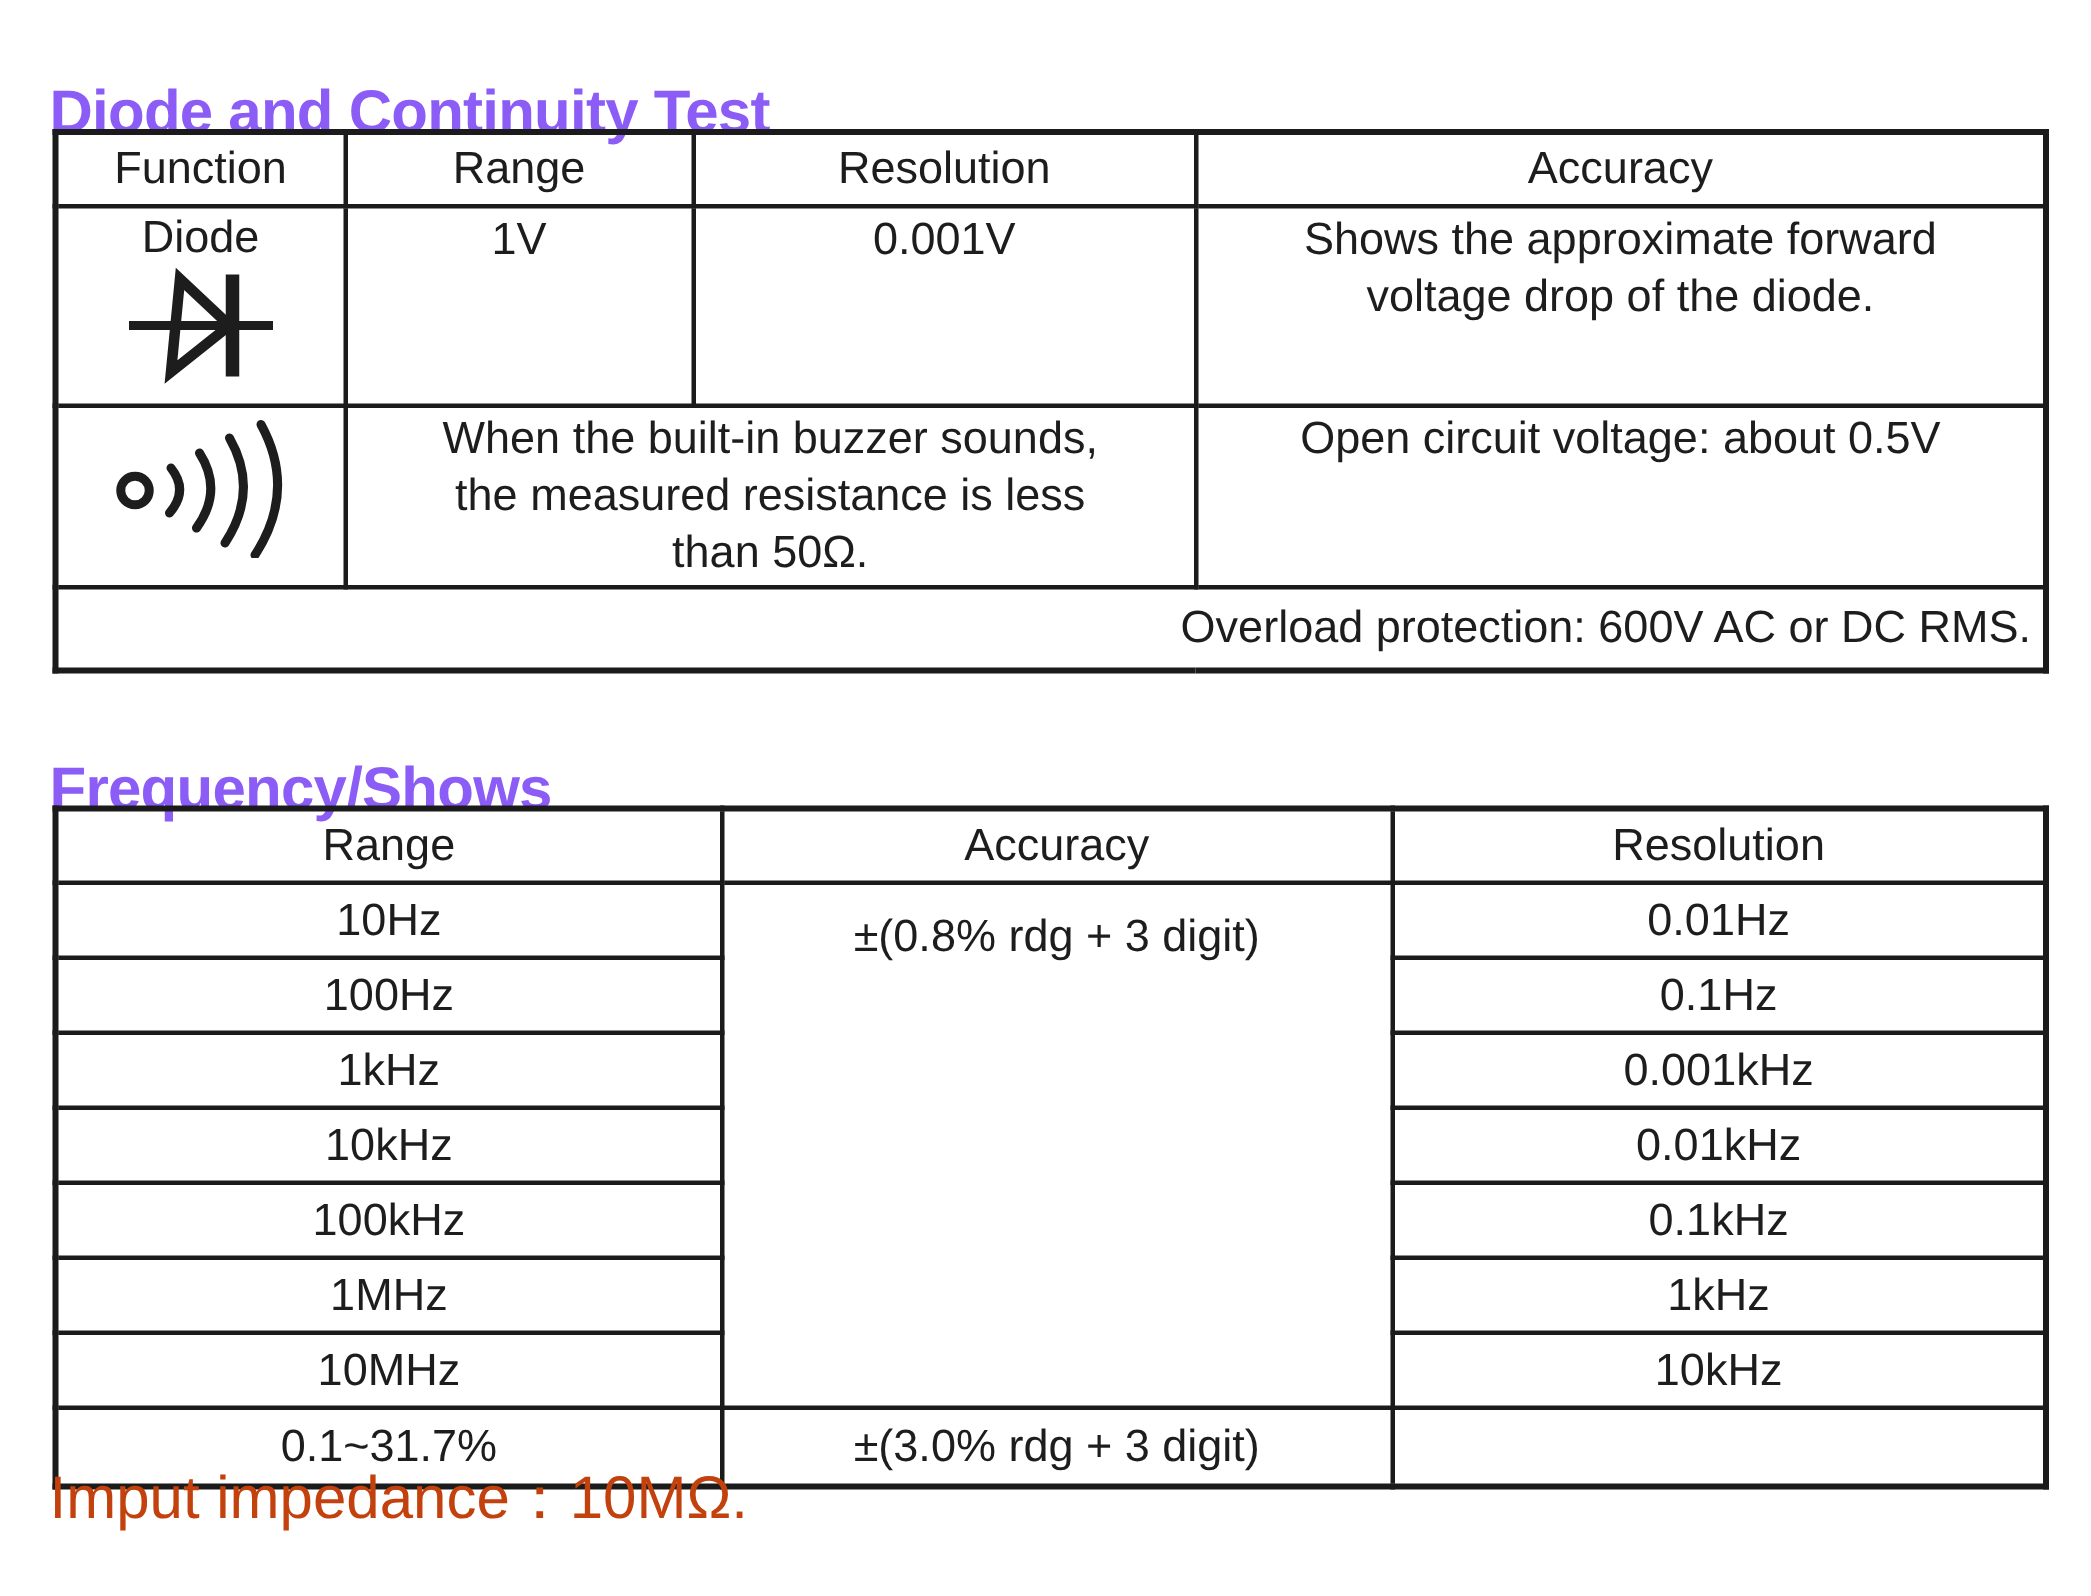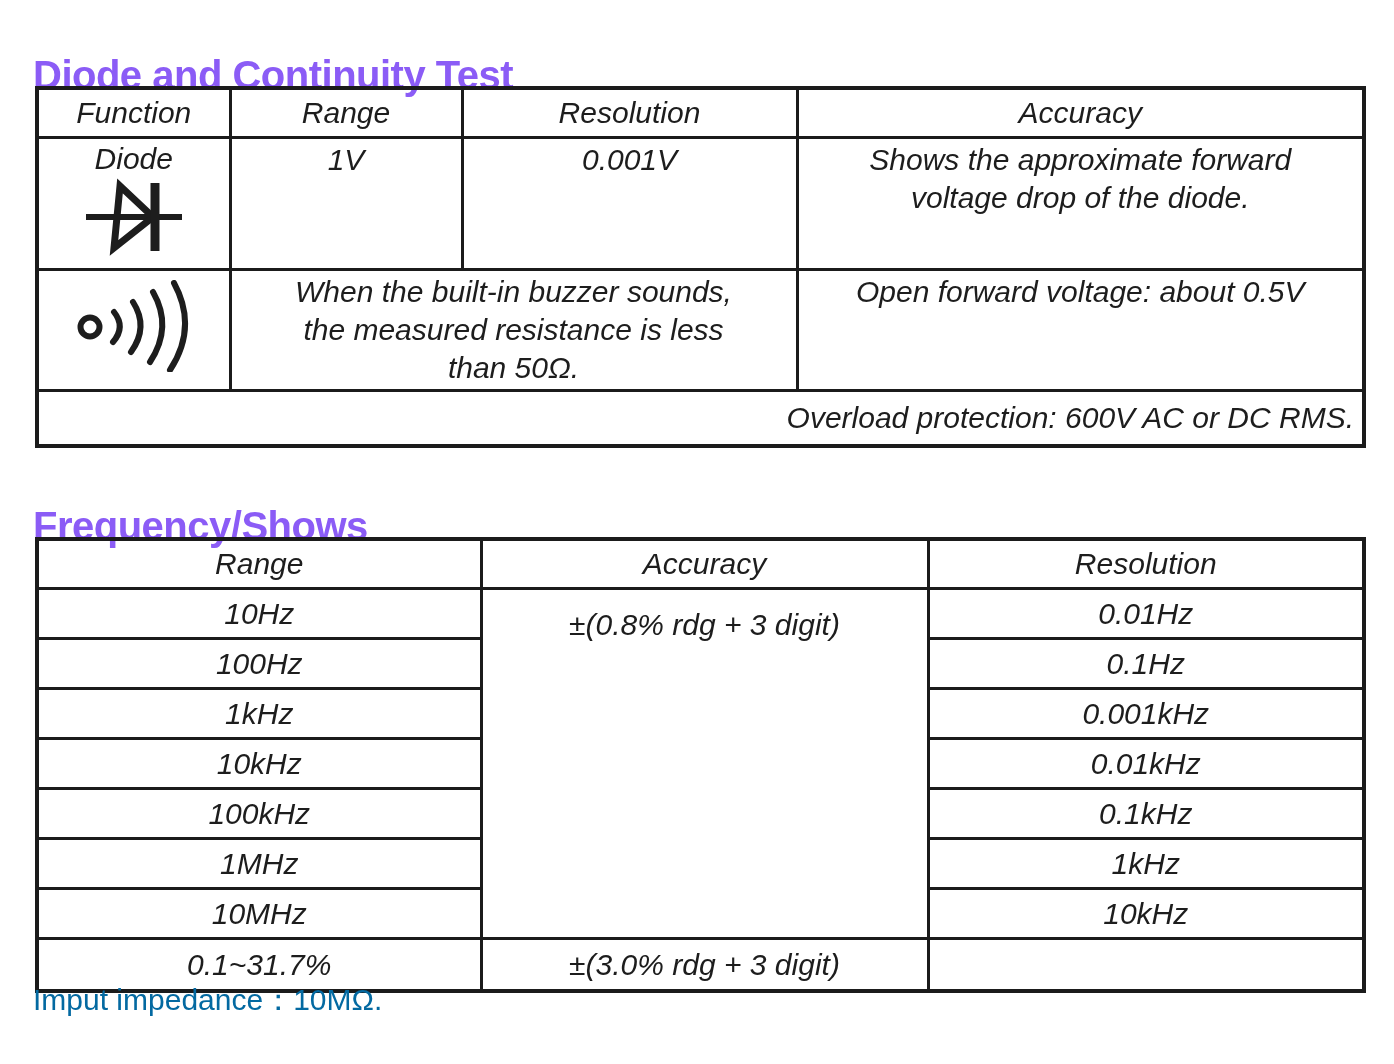--- a/index.html
+++ b/index.html
@@ -25,21 +25,20 @@
   #title-freq  { top: 477px; }
 
   table.spec-table {
     position: absolute;
     left: 35px;
     border-collapse: collapse;
     table-layout: fixed;
     border: 4px solid #1b1b1b;
     font-size: 30px;
     color: #1d1d1d;
-    font-style: italic;
   }
   #diode-table { top: 86px;  width: 1327px; }
   #freq-table  { top: 537px; width: 1327px; }
 
   .spec-table th, .spec-table td {
     border: 3px solid #1b1b1b;
     text-align: center;
     padding: 2px 8px;
     font-weight: normal;
     line-height: 38px;
@@ -68,23 +67,23 @@
   .icon-box { display: inline-block; line-height: 0; }
   svg .stroke {
     stroke: #1d1d1d;
     fill: none;
   }
 
   .notes {
     position: absolute;
     left: 33px;
     top: 981px;
-    font-size: 30px;
+    font-size: 40px;
     line-height: 37px;
-    color: #0369a1;
+    color: #c2410c;
   }
   .notes p { margin: 0; }
 </style>
 </head>
 <body>
 
 <div class="page">
 
   <h1 id="title-diode" class="section-title">Diode and Continuity Test</h1>
 
@@ -126,21 +125,21 @@
             <path class="stroke" d="M48 32 Q60 47 47 62" stroke-width="6" stroke-linecap="round"></path>
             <path class="stroke" d="M67 22 Q83 47 65 72" stroke-width="6" stroke-linecap="round"></path>
             <path class="stroke" d="M87 12 Q107 47 84 82" stroke-width="6" stroke-linecap="round"></path>
             <path class="stroke" d="M108 3 Q132 47 104 90" stroke-width="6" stroke-linecap="round"></path>
           </svg>
         </span>
       </td>
       <td class="v-mid pre" colspan="2">When the built-in buzzer sounds,
 the measured resistance is less
 than 50Ω.</td>
-      <td class="v-top">Open forward voltage: about 0.5V</td>
+      <td class="v-top">Open circuit voltage: about 0.5V</td>
     </tr>
     <tr id="overload-row">
       <td colspan="4">Overload protection: 600V AC or DC RMS.</td>
     </tr>
   </tbody>
     </table>
 
   <h1 id="title-freq" class="section-title">Frequency/Shows</h1>
 
   <table id="freq-table" class="spec-table">

